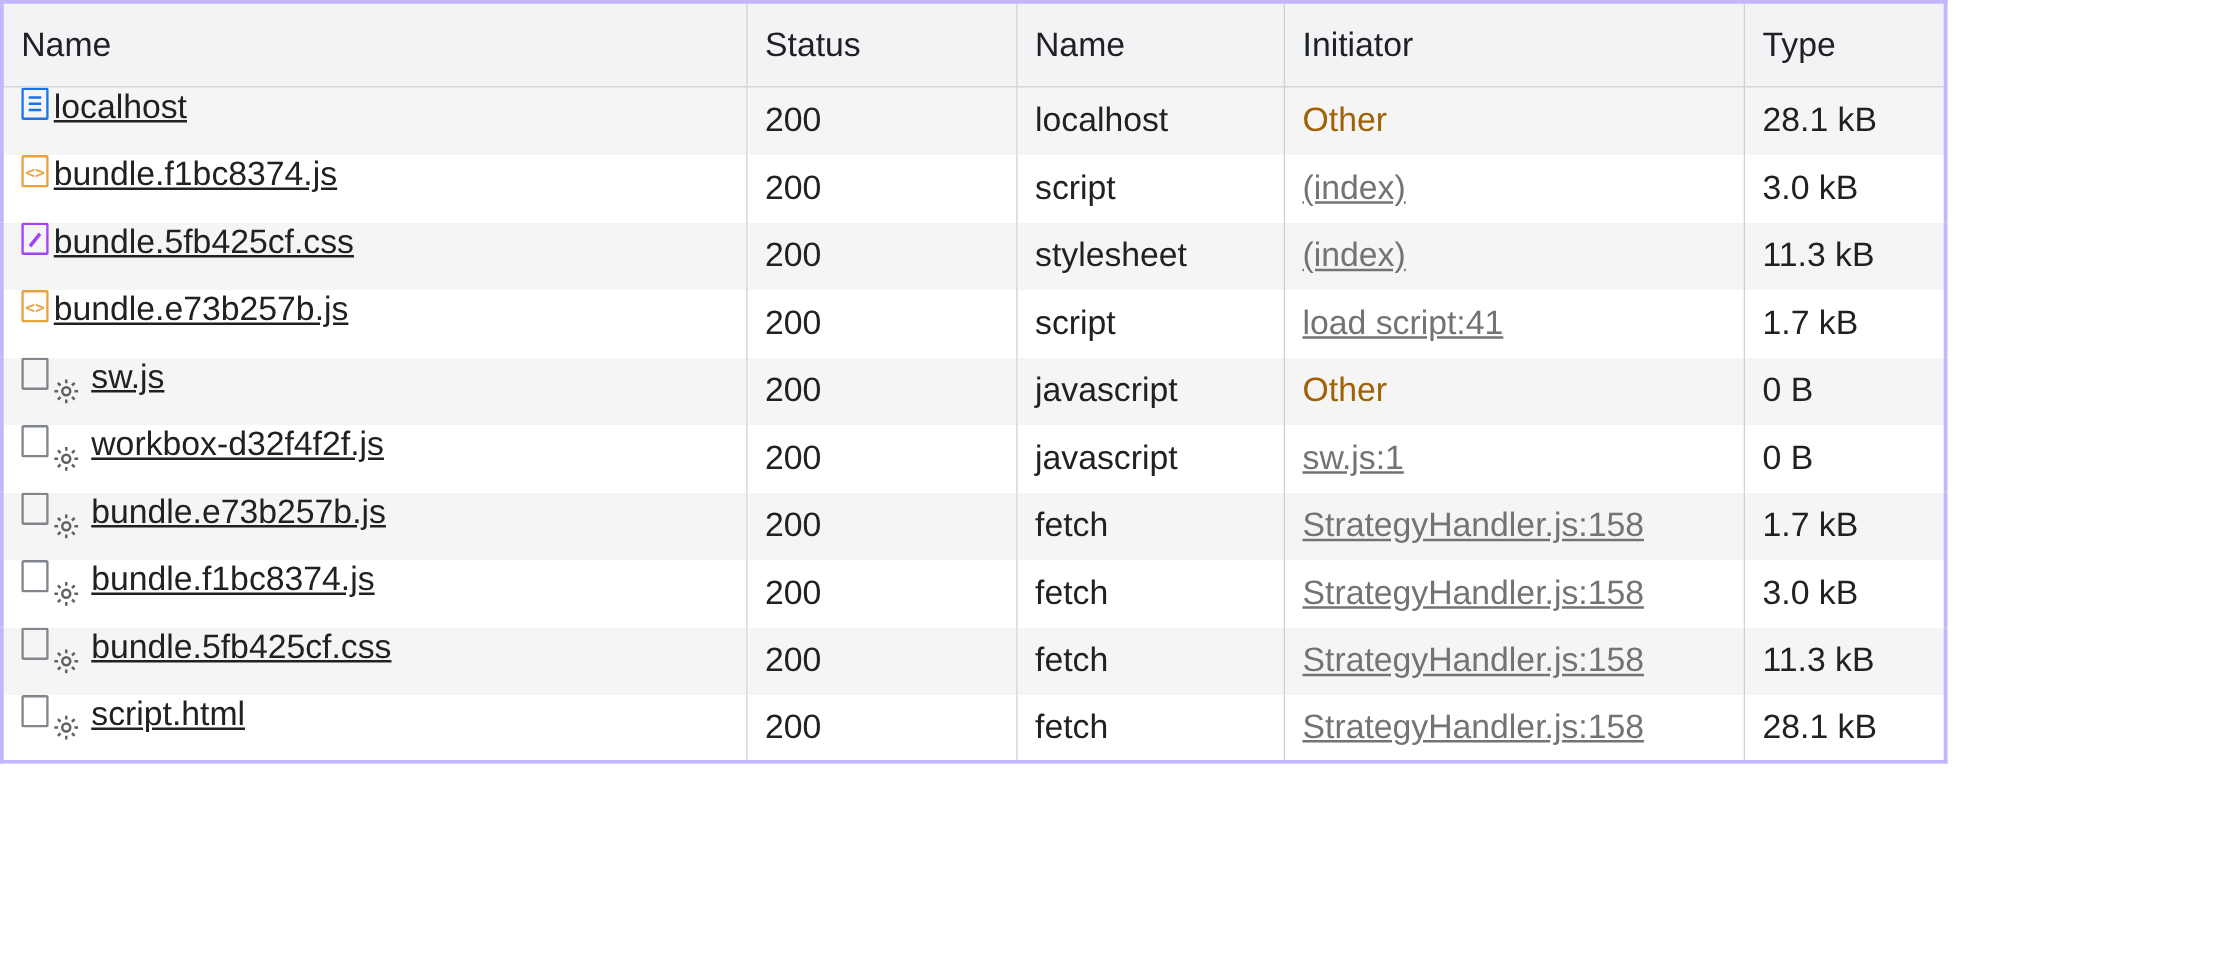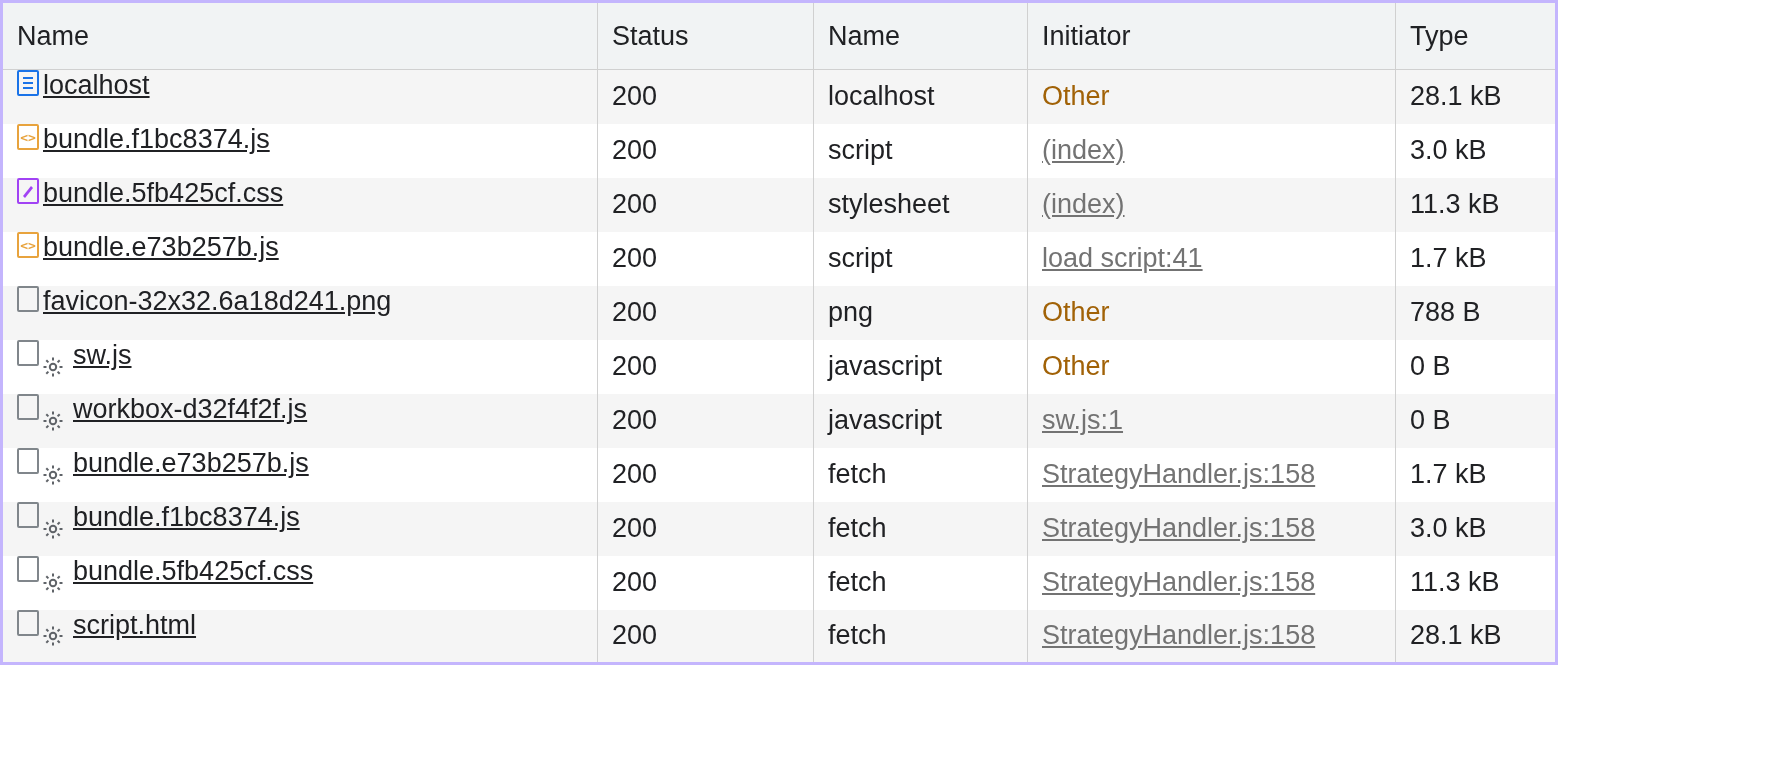--- a/index.html
+++ b/index.html
@@ -168,36 +168,20 @@
         <td class="size-cell">1.7 kB</td>
       </tr>
       <tr>
         <td>
           <div class="name-cell">
             <span class="icon">
               <svg width="22" height="26" viewBox="0 0 22 26">
                 <rect x="1" y="1" width="20" height="24" rx="1" fill="none" stroke="#80868b" stroke-width="2"></rect>
               </svg>
             </span>
-            <span>favicon-32x32.6a18d241.png</span>
-          </div>
-        </td>
-        <td>200</td>
-        <td>png</td>
-        <td><span class="initiator-other">Other</span></td>
-        <td class="size-cell">788 B</td>
-      </tr>
-      <tr>
-        <td>
-          <div class="name-cell">
-            <span class="icon">
-              <svg width="22" height="26" viewBox="0 0 22 26">
-                <rect x="1" y="1" width="20" height="24" rx="1" fill="none" stroke="#80868b" stroke-width="2"></rect>
-              </svg>
-            </span>
             <span class="gear">
               <svg width="20" height="20" viewBox="0 0 20 20">
                 <g fill="#5f6368">
                   <circle cx="10" cy="10" r="3.2" fill="none" stroke="#5f6368" stroke-width="2"></circle>
                   <g stroke="#5f6368" stroke-width="2">
                     <line x1="10" y1="0.5" x2="10" y2="3.5"></line>
                     <line x1="10" y1="16.5" x2="10" y2="19.5"></line>
                     <line x1="0.5" y1="10" x2="3.5" y2="10"></line>
                     <line x1="16.5" y1="10" x2="19.5" y2="10"></line>
                     <line x1="3.3" y1="3.3" x2="5.4" y2="5.4"></line>

